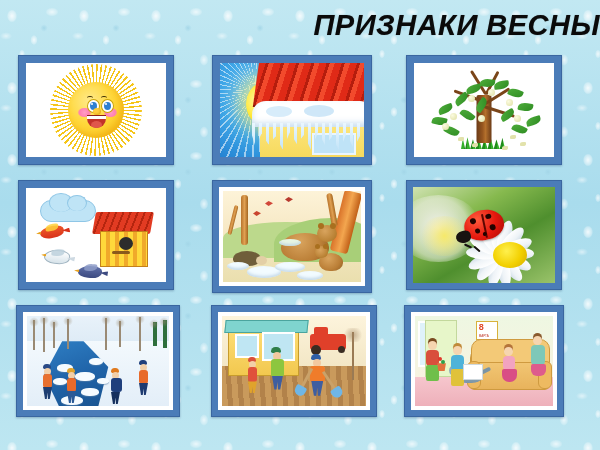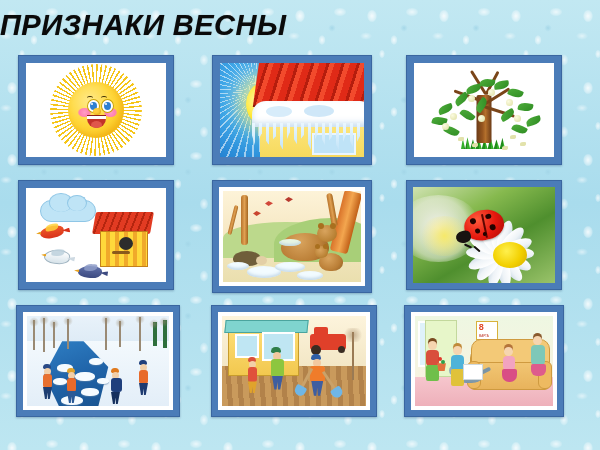--- a/index.html
+++ b/index.html
@@ -18,21 +18,21 @@
       radial-gradient(ellipse 9px 6px at 52px 12px, rgba(255,255,255,.7) 0%, rgba(255,255,255,.25) 55%, rgba(255,255,255,0) 72%),
       radial-gradient(ellipse 4px 6px at 22px 54px, rgba(255,255,255,.75) 0%, rgba(255,255,255,.3) 55%, rgba(255,255,255,0) 72%),
       radial-gradient(ellipse 6px 8px at 60px 60px, rgba(255,255,255,.7) 0%, rgba(255,255,255,.25) 55%, rgba(255,255,255,0) 72%),
       radial-gradient(ellipse 5px 5px at 44px 28px, rgba(163,214,232,.9) 0%, rgba(163,214,232,0) 75%),
       radial-gradient(ellipse 8px 5px at 6px 36px, rgba(255,255,255,.55) 0%, rgba(255,255,255,0) 75%),
       linear-gradient(180deg,#c2e8f2 0%,#a9dced 45%,#bde6f1 100%);
     background-size:72px 72px,72px 72px,72px 72px,72px 72px,72px 72px,72px 72px,72px 72px,100% 100%;
   }
   
   #title{
-    position:absolute;left:0;top:8px;width:600px;text-align:left;
+    position:absolute;left:0;top:8px;width:600px;text-align:right;
     font-size:29px;font-weight:bold;font-style:italic;color:#0a0a0a;
     letter-spacing:.5px;line-height:34px;
     text-shadow:0 0 1px rgba(0,0,0,.35);
     white-space:nowrap;
   }
   
   #grid{position:absolute;left:0;top:52px;width:600px;height:380px;}
   .card{
     position:absolute;
     background:#4b7cb8;

